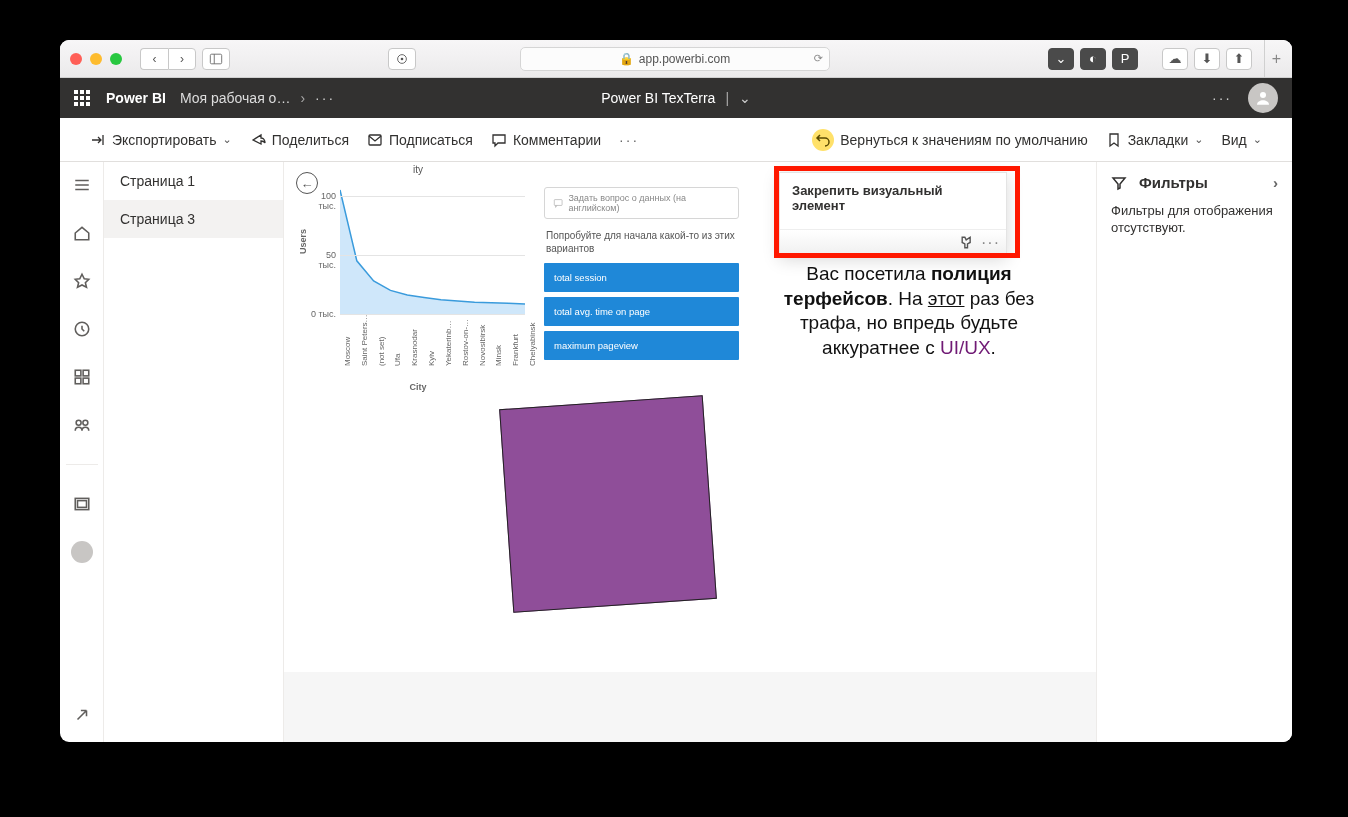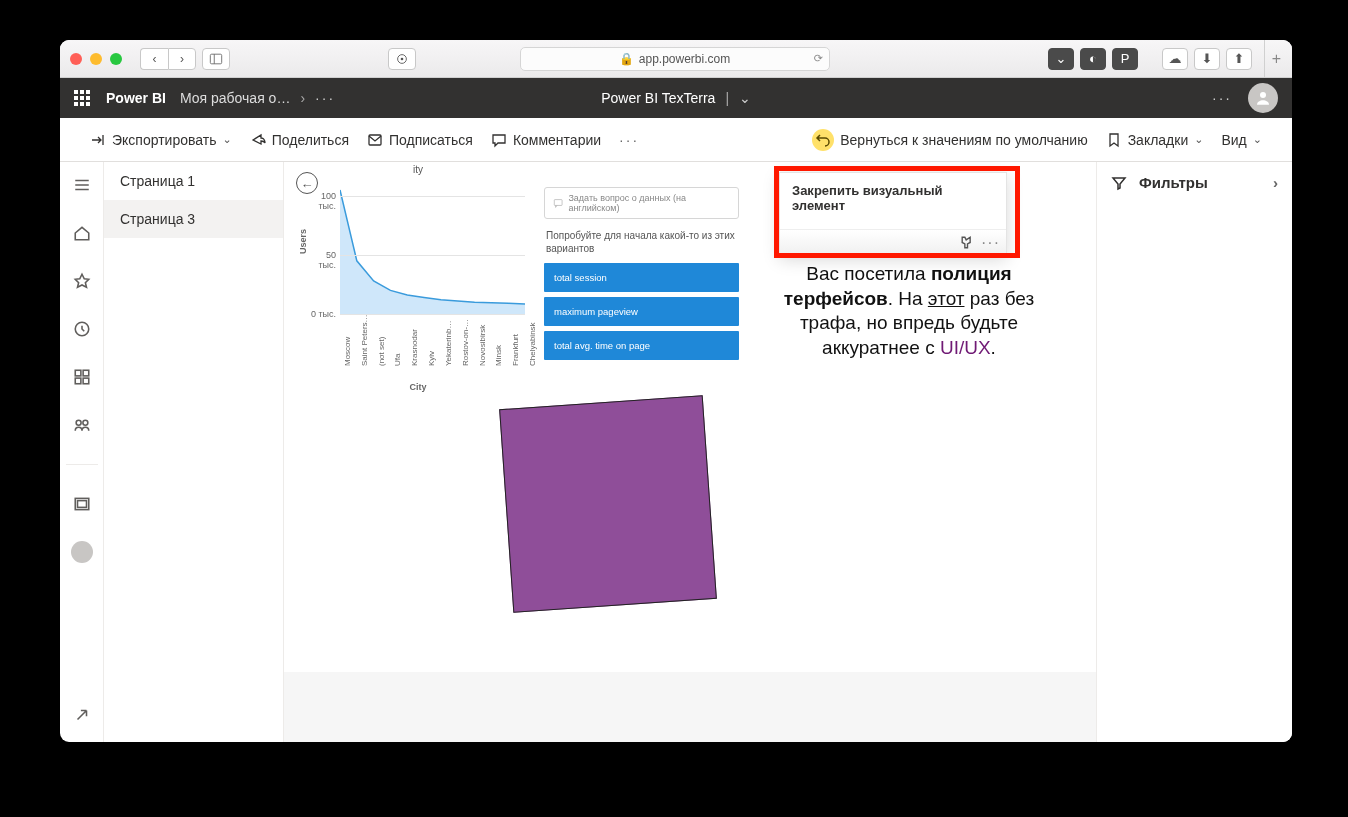--- a/index.html
+++ b/index.html
@@ -326,22 +326,22 @@
             <div class="qa-input">
               <svg width="11" height="11" viewBox="0 0 16 16">
                   <rect x="2" y="2" width="12" height="9" rx="1" fill="none" stroke="#aaa"></rect>
                   <path d="M6 11l-2 3v-3" fill="none" stroke="#aaa"></path>
                 </svg>
               <span>Задать вопрос о данных (на английском)</span>
             </div>
             <div class="qa-hint">Попробуйте для начала какой-то из этих вариантов</div>
             <div id="suglist">
                 <div class="sug">total session</div>
+                <div class="sug">total avg. time on page</div>
                 <div class="sug">maximum pageview</div>
-                <div class="sug">total avg. time on page</div>
               </div>
           </div>
 
           <div class="joke">
             <span>Вас посетила </span><span class="bold">полиция</span><br>
             <span class="bold">терфейсов</span><span>. На </span><span class="ul">этот</span><span> раз без</span><br>
             <span>трафа, но впредь будьте</span><br>
             <span>аккуратнее с </span><span class="red">UI/UX</span><span>.</span>
           </div>
 
@@ -361,16 +361,17 @@
       </div>
 
       <div class="filters">
         <div class="filters-head">
           <svg viewBox="0 0 16 16">
               <path d="M2 3h12l-5 6v4l-2 1v-5z"></path>
             </svg>
           <span>Фильтры</span>
           <span class="filters-chev">›</span>
         </div>
+        <div class="filters-empty">Фильтры для отображения отсутствуют.</div>
       </div>
     </div>
   </div>
 </div>
 
 </body></html>

